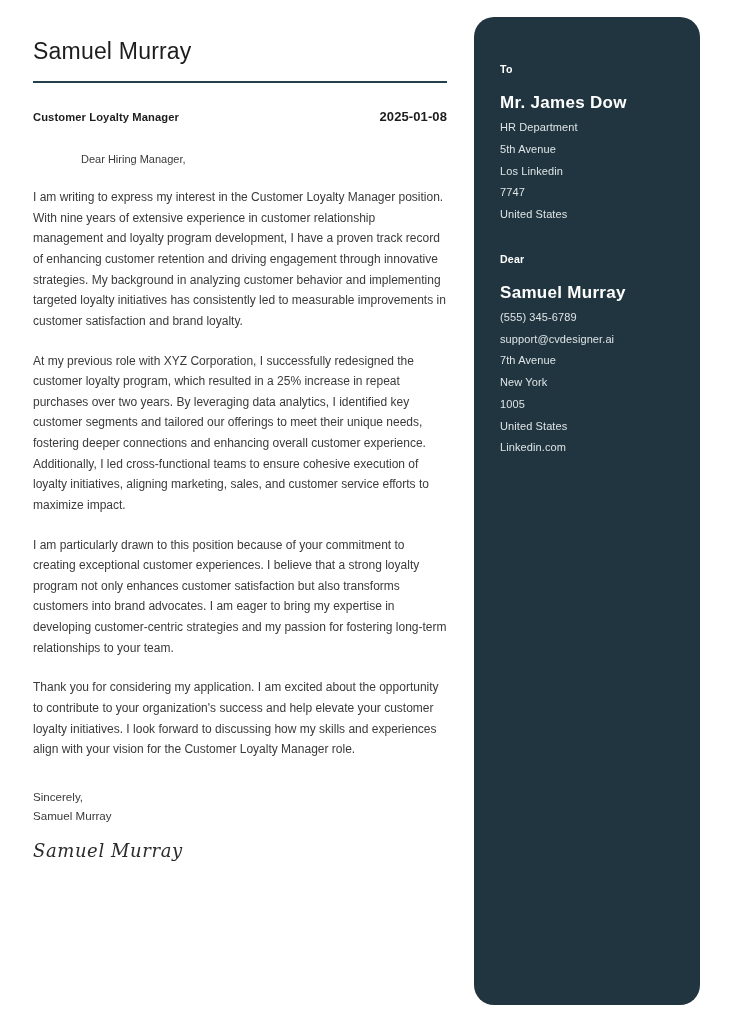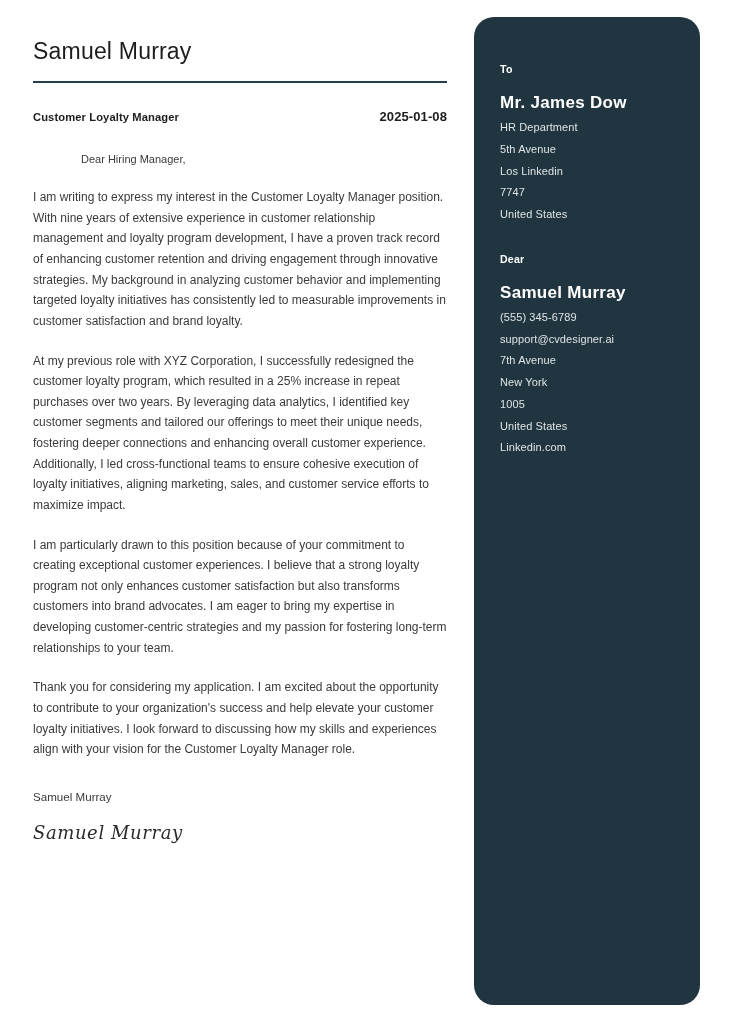--- a/index.html
+++ b/index.html
@@ -143,20 +143,21 @@
     </div>
 
     <div class="greeting">Dear Hiring Manager,</div>
 
     <p class="para">I am writing to express my interest in the Customer Loyalty Manager position. With nine years of extensive experience in customer relationship management and loyalty program development, I have a proven track record of enhancing customer retention and driving engagement through innovative strategies. My background in analyzing customer behavior and implementing targeted loyalty initiatives has consistently led to measurable improvements in customer satisfaction and brand loyalty.</p>
     <p class="para">At my previous role with XYZ Corporation, I successfully redesigned the customer loyalty program, which resulted in a 25% increase in repeat purchases over two years. By leveraging data analytics, I identified key customer segments and tailored our offerings to meet their unique needs, fostering deeper connections and enhancing overall customer experience. Additionally, I led cross-functional teams to ensure cohesive execution of loyalty initiatives, aligning marketing, sales, and customer service efforts to maximize impact.</p>
     <p class="para">I am particularly drawn to this position because of your commitment to creating exceptional customer experiences. I believe that a strong loyalty program not only enhances customer satisfaction but also transforms customers into brand advocates. I am eager to bring my expertise in developing customer-centric strategies and my passion for fostering long-term relationships to your team.</p>
     <p class="para">Thank you for considering my application. I am excited about the opportunity to contribute to your organization's success and help elevate your customer loyalty initiatives. I look forward to discussing how my skills and experiences align with your vision for the Customer Loyalty Manager role.</p>
 
     <div class="signoff">
+      <div>Sincerely,</div>
       <div>Samuel Murray</div>
     </div>
 
     <div class="signature">Samuel Murray</div>
   </div>
 
   <aside class="sidebar">
 
     <div>
       <div class="side-label">To</div>

